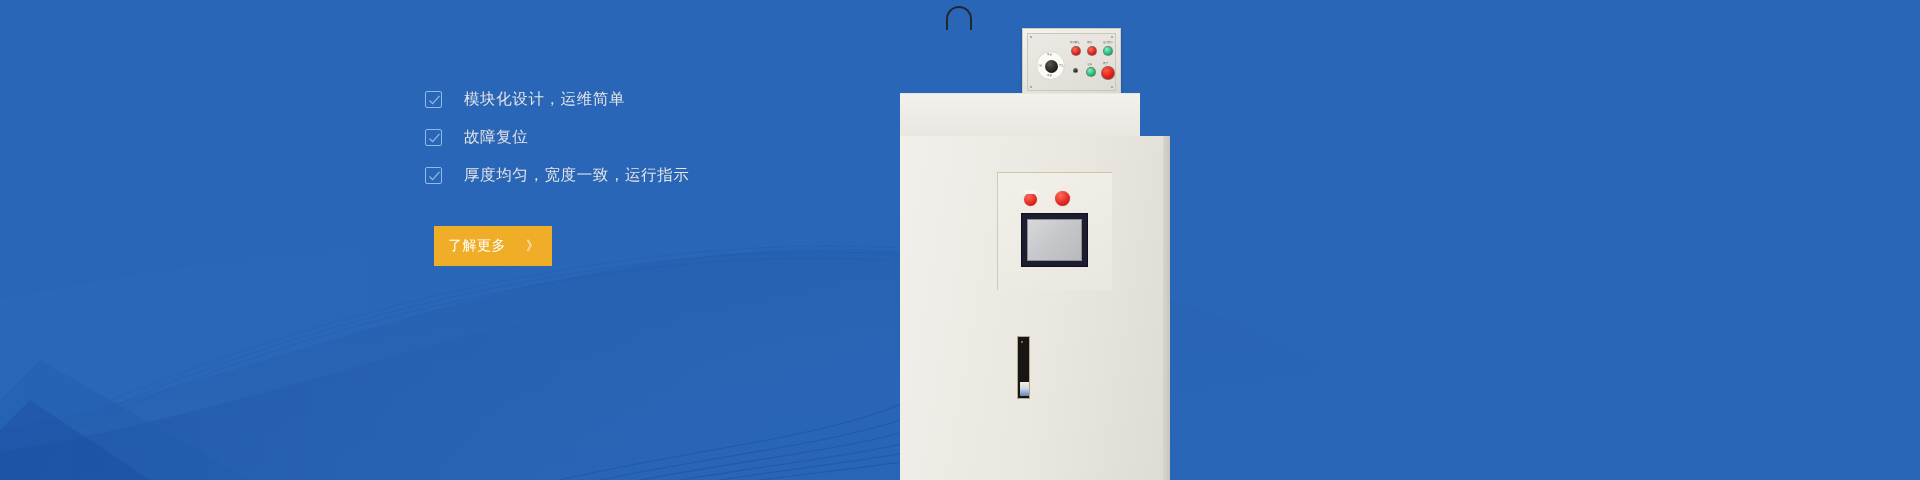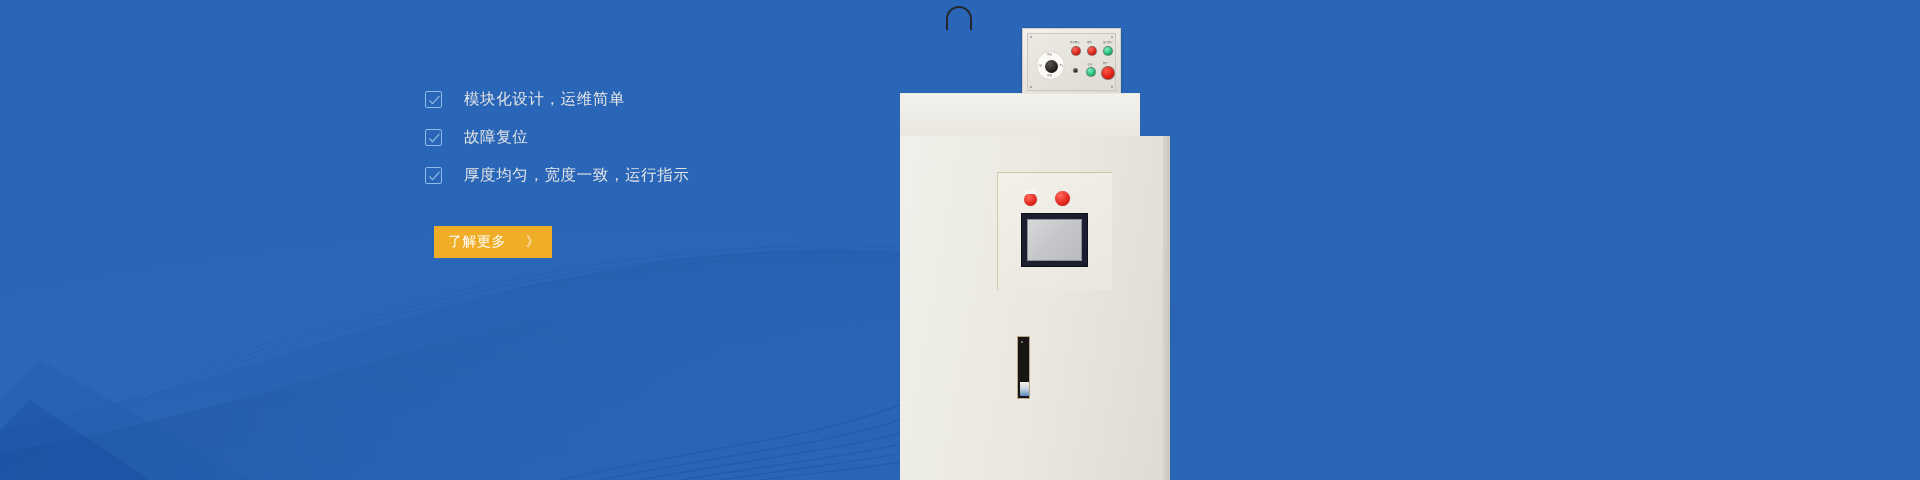--- a/index.html
+++ b/index.html
@@ -75,21 +75,21 @@
     line-height: 22px;
     white-space: nowrap;
   }
 
   .cta-button {
     display: inline-flex;
     align-items: center;
     justify-content: center;
     gap: 20px;
     width: 118px;
-    height: 32px;
+    height: 40px;
     background: #f0ad28;
     color: #ffffff;
     font-size: 14px;
     letter-spacing: 0.5px;
     border: none;
     cursor: pointer;
     margin-left: 9px;
     margin-top: 14px;
   }
   .cta-chevrons { font-size: 13px; opacity: 0.92; letter-spacing: -1px; }

